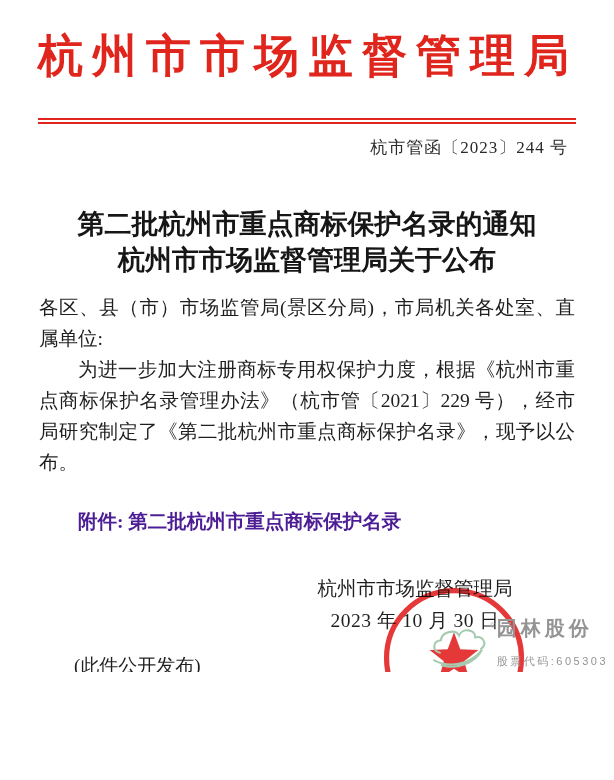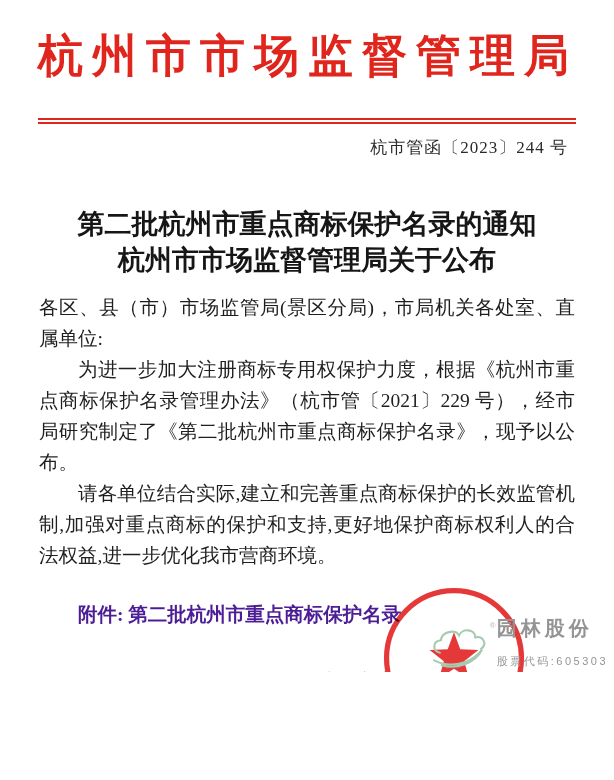--- a/index.html
+++ b/index.html
@@ -133,21 +133,20 @@
   <div class="doc-number">杭市管函〔2023〕244 号</div>
 
   <div class="doc-title">
     <div>第二批杭州市重点商标保护名录的通知</div>
     <div>杭州市市场监督管理局关于公布</div>
   </div>
 
   <div class="body-block">
     <p class="salutation">各区、县（市）市场监管局(景区分局)，市局机关各处室、直属单位:</p>
     <p class="para">为进一步加大注册商标专用权保护力度，根据《杭州市重点商标保护名录管理办法》（杭市管〔2021〕229 号），经市局研究制定了《第二批杭州市重点商标保护名录》，现予以公布。</p>
-    <p class="para">请各单位结合实际,建立和完善重点商标保护的长效监管机制,加强对重点商标的保护和支持,更好地保护商标权利人的合法权益,进一步优化我市营商环境。</p>
   </div>
 
   <p class="attachment">附件: 第二批杭州市重点商标保护名录</p>
 
   <div class="sign-block">
     <div class="sign-name">杭州市市场监督管理局</div>
     <div class="sign-date">2023 年 10 月 30 日</div>
   </div>
 
   <p class="footer-note">(此件公开发布)</p>

